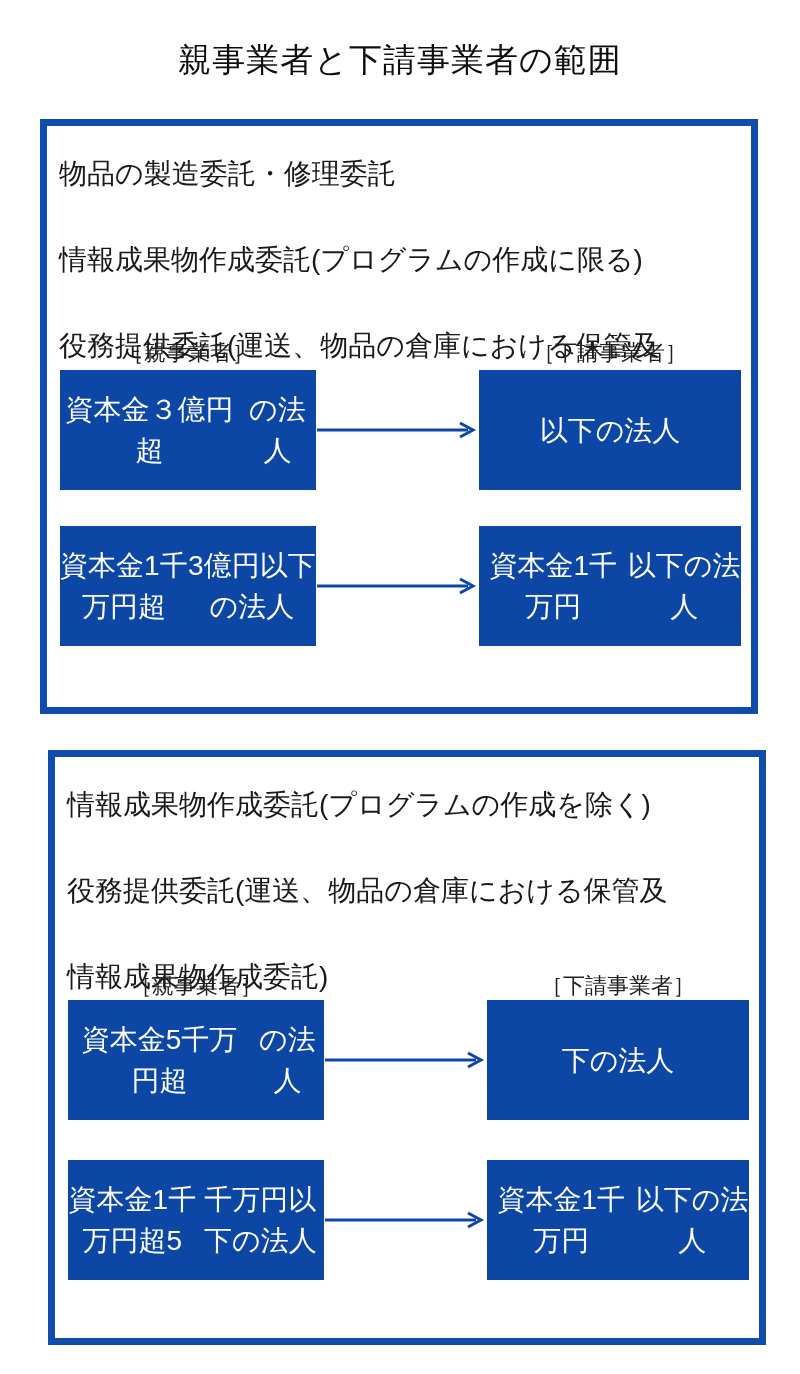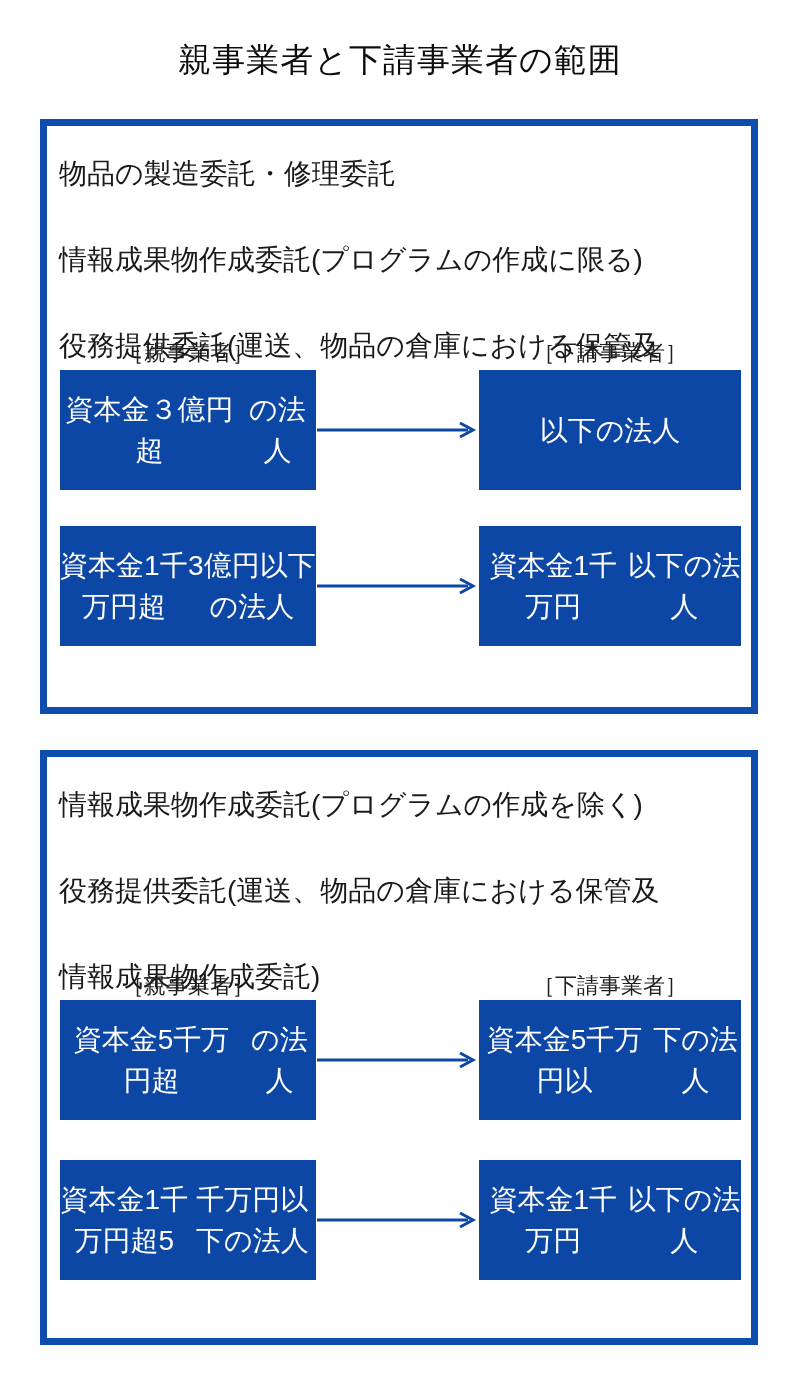--- a/index.html
+++ b/index.html
@@ -29,21 +29,21 @@
   }
   .panel {
     position: absolute;
     left: 40px;
     width: 704px;
     height: 581px;
     border: 7px solid #0e4dac;
     background: #ffffff;
   }
   .panel.s1 { top: 119px; }
-  .panel.s2 { top: 750px; }
+  .panel.s2 { top: 750px; margin-left: 8px; }
   .desc {
     position: absolute;
     left: 12px;
     top: 26px;
     font-size: 28px;
     line-height: 43px;
     color: #1a1a1a;
     white-space: pre;
   }
   .col-label {
@@ -152,21 +152,20 @@
         <span>資本金5千万円超</span>
         <span>の法人</span>
       </div>
       <div class="arrow">
         <svg viewBox="0 0 163 22" xmlns="http://www.w3.org/2000/svg">
           <line x1="1" y1="11" x2="152" y2="11" stroke="#0d47a6" stroke-width="3"></line>
           <polyline points="144,4 157,11 144,18" fill="none" stroke="#0d47a6" stroke-width="3"></polyline>
         </svg>
       </div>
       <div class="entity sub-box">
-        <span>資本金5千万円以</span>
         <span>下の法人</span>
       </div>
     </div>
 
     <div class="row2">
       <div class="entity parent-box">
         <span>資本金1千万円超5</span>
         <span>千万円以下の法人</span>
       </div>
       <div class="arrow">

